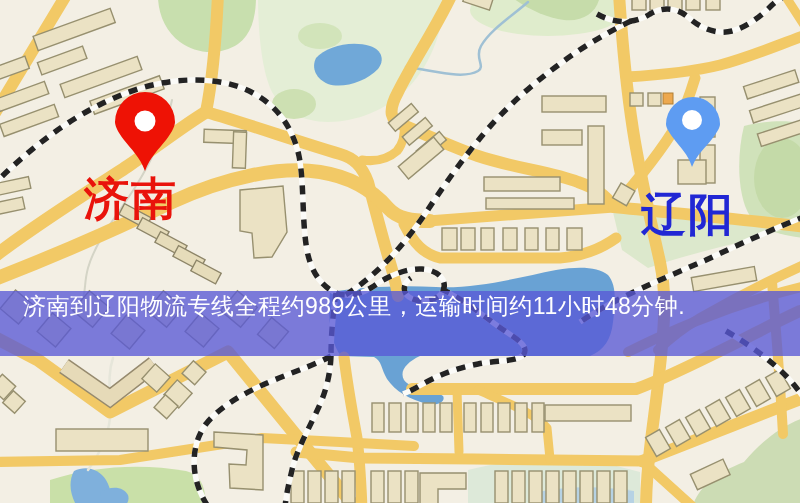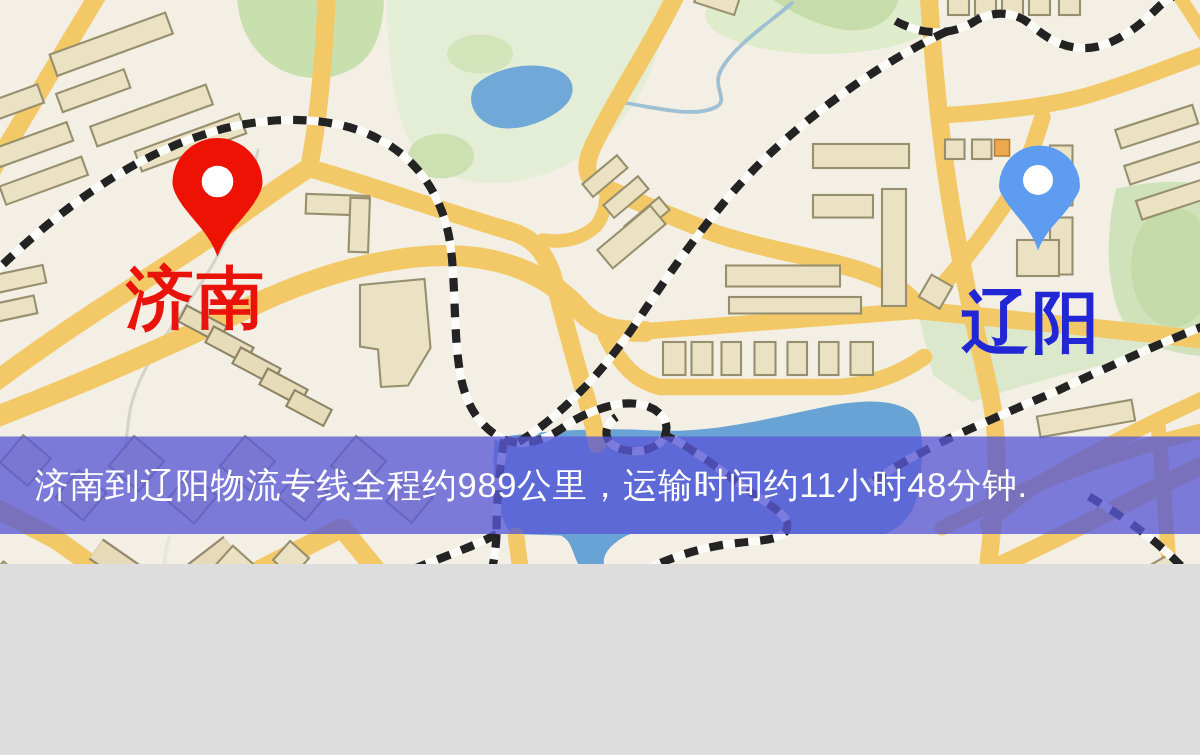--- a/index.html
+++ b/index.html
@@ -1,26 +1,26 @@
 <!DOCTYPE html>
 <html><head>
 <meta charset="utf-8">
 <style>
   html,body{margin:0;padding:0;background:#dddddd;font-family:"Liberation Sans",sans-serif;}
-  .screen{position:relative;width:800px;height:376px;overflow:hidden;background:#f3efe4;}
+  .screen{position:relative;width:800px;height:503px;overflow:hidden;background:#f3efe4;}
   .screen svg{position:absolute;left:0;top:0;display:block;}
   .road{fill:none;stroke:#f2c966;stroke-linecap:round;stroke-linejoin:round;}
   .rail-base{fill:none;stroke:#fbfbf8;stroke-width:5.5;stroke-linecap:butt;}
   .rail-dash{fill:none;stroke:#232323;stroke-width:5.5;stroke-dasharray:9 8;stroke-linecap:butt;}
   .bld{fill:#ebe2c4;stroke:#97906f;stroke-width:1.4;}
   .bld2{fill:#e6dcba;stroke:#8d8568;stroke-width:1.4;}
   .stream{fill:none;stroke-linecap:round;}
   .city-label{position:absolute;font-size:45px;font-weight:900;letter-spacing:2px;line-height:1;
     font-family:"Liberation Sans",sans-serif;white-space:nowrap;}
-  .banner{position:absolute;left:0;top:291px;width:800px;height:65px;display:flex;align-items:center;}
+  .banner{position:absolute;left:0;top:291px;width:800px;height:65px;display:flex;}
   .banner span{padding-left:23px;font-size:23px;font-weight:500;letter-spacing:0.5px;white-space:nowrap;}
 </style>
 </head>
 <body>
 
 <div class="screen">
 
   <svg width="800" height="503" viewBox="0 0 800 503">
 
     <rect x="0" y="0" width="800" height="503" fill="#f3efe4"></rect>

